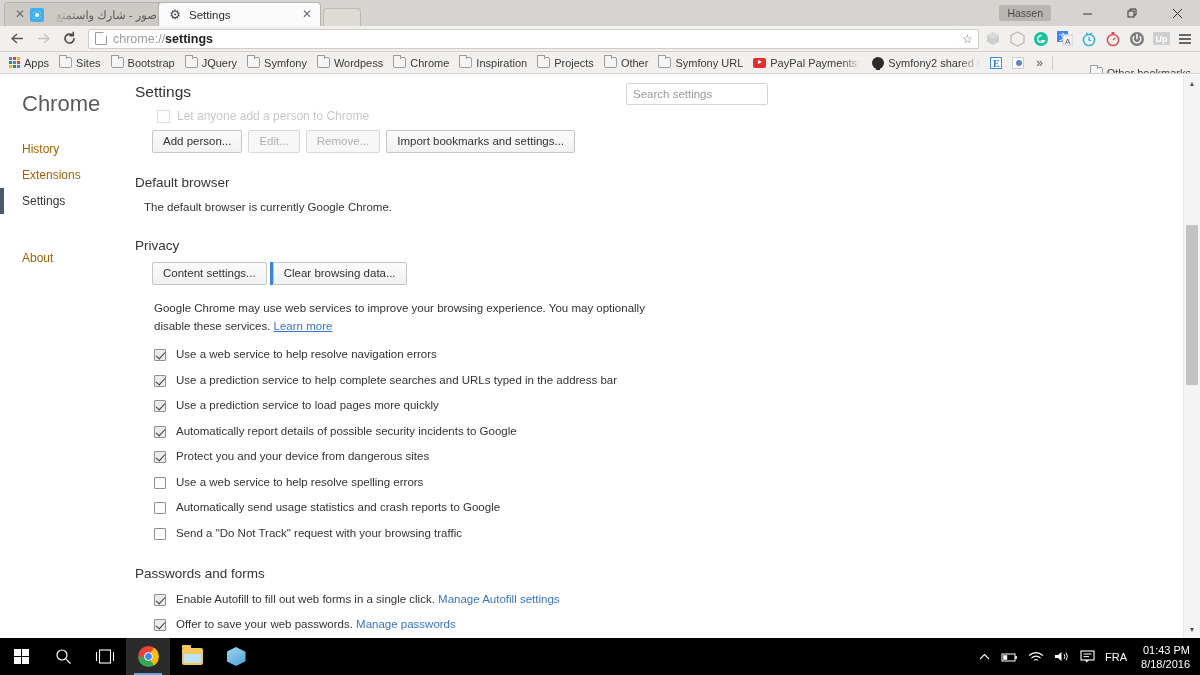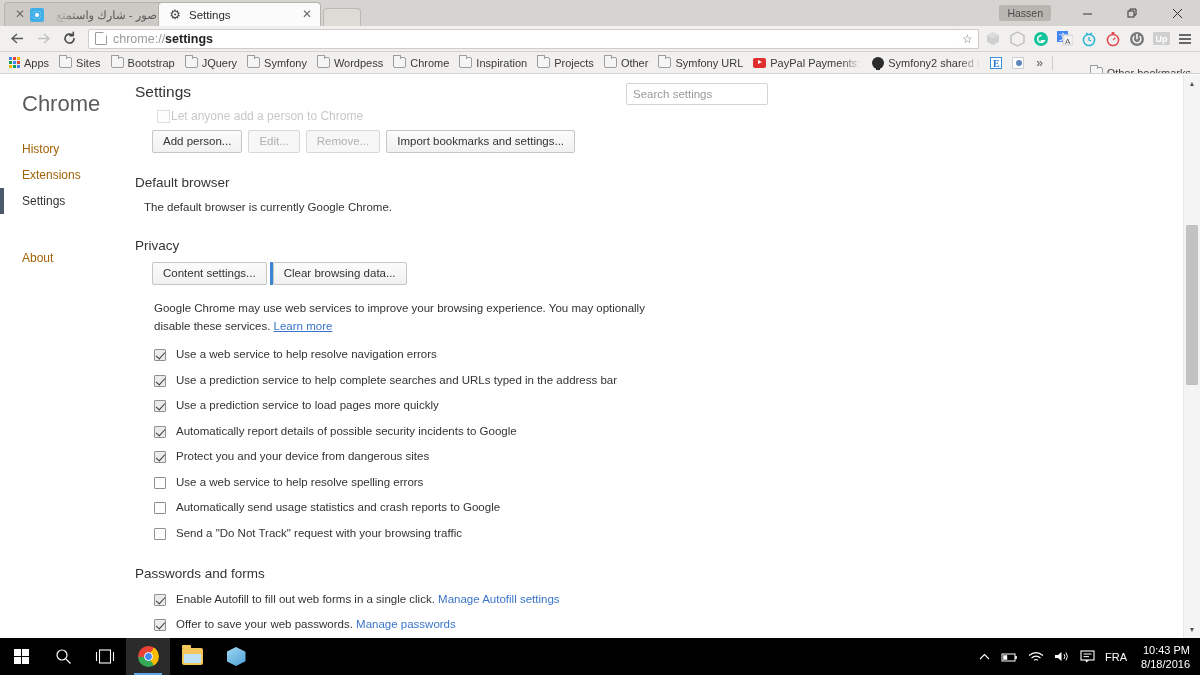--- a/index.html
+++ b/index.html
@@ -337,21 +337,21 @@
     line-height: 20px;
     background: #fff;
     margin-right: 414px;
   }
   .scroll-area {
     position: absolute; top: 0; left: 0; right: 0; bottom: 0;
     padding-top: 33px;
   }
 
   .clip-row {
-    display: flex; align-items: flex-end; gap: 1px;
+    display: flex; align-items: flex-end; gap: 7px;
     height: 15px; overflow: hidden;
     margin-bottom: 7px;
     opacity: 0.28;
     margin-left: 22px;
   }
   .clip-row .cb { width: 13px; height: 13px; border: 1px solid #8a8a8a; background: #fafafa; }
   .clip-row .lbl { font-size: 12px; color: #333; }
 
   .btn-row { display: flex; align-items: center; gap: 6px; margin-left: 17px; }
   .btn {
@@ -880,19 +880,19 @@
       <div class="tray-ic">
         <svg width="15" height="13" viewBox="0 0 15 13">
           <rect x="1" y="1" width="13" height="9" fill="none" stroke="#fff" stroke-width="1.1"></rect>
           <line x1="3.5" y1="4" x2="11.5" y2="4" stroke="#fff" stroke-width="1"></line>
           <line x1="3.5" y1="6.6" x2="9" y2="6.6" stroke="#fff" stroke-width="1"></line>
           <polygon points="5,10 9,10 6.5,12.5" fill="#fff"></polygon>
         </svg>
       </div>
       <div class="tray-lang">FRA</div>
       <div class="clock">
-        <div>10:43 PM</div>
+        <div>01:43 PM</div>
         <div>8/18/2016</div>
       </div>
     </div>
   </div>
 
 </div>
 
 </body></html>

